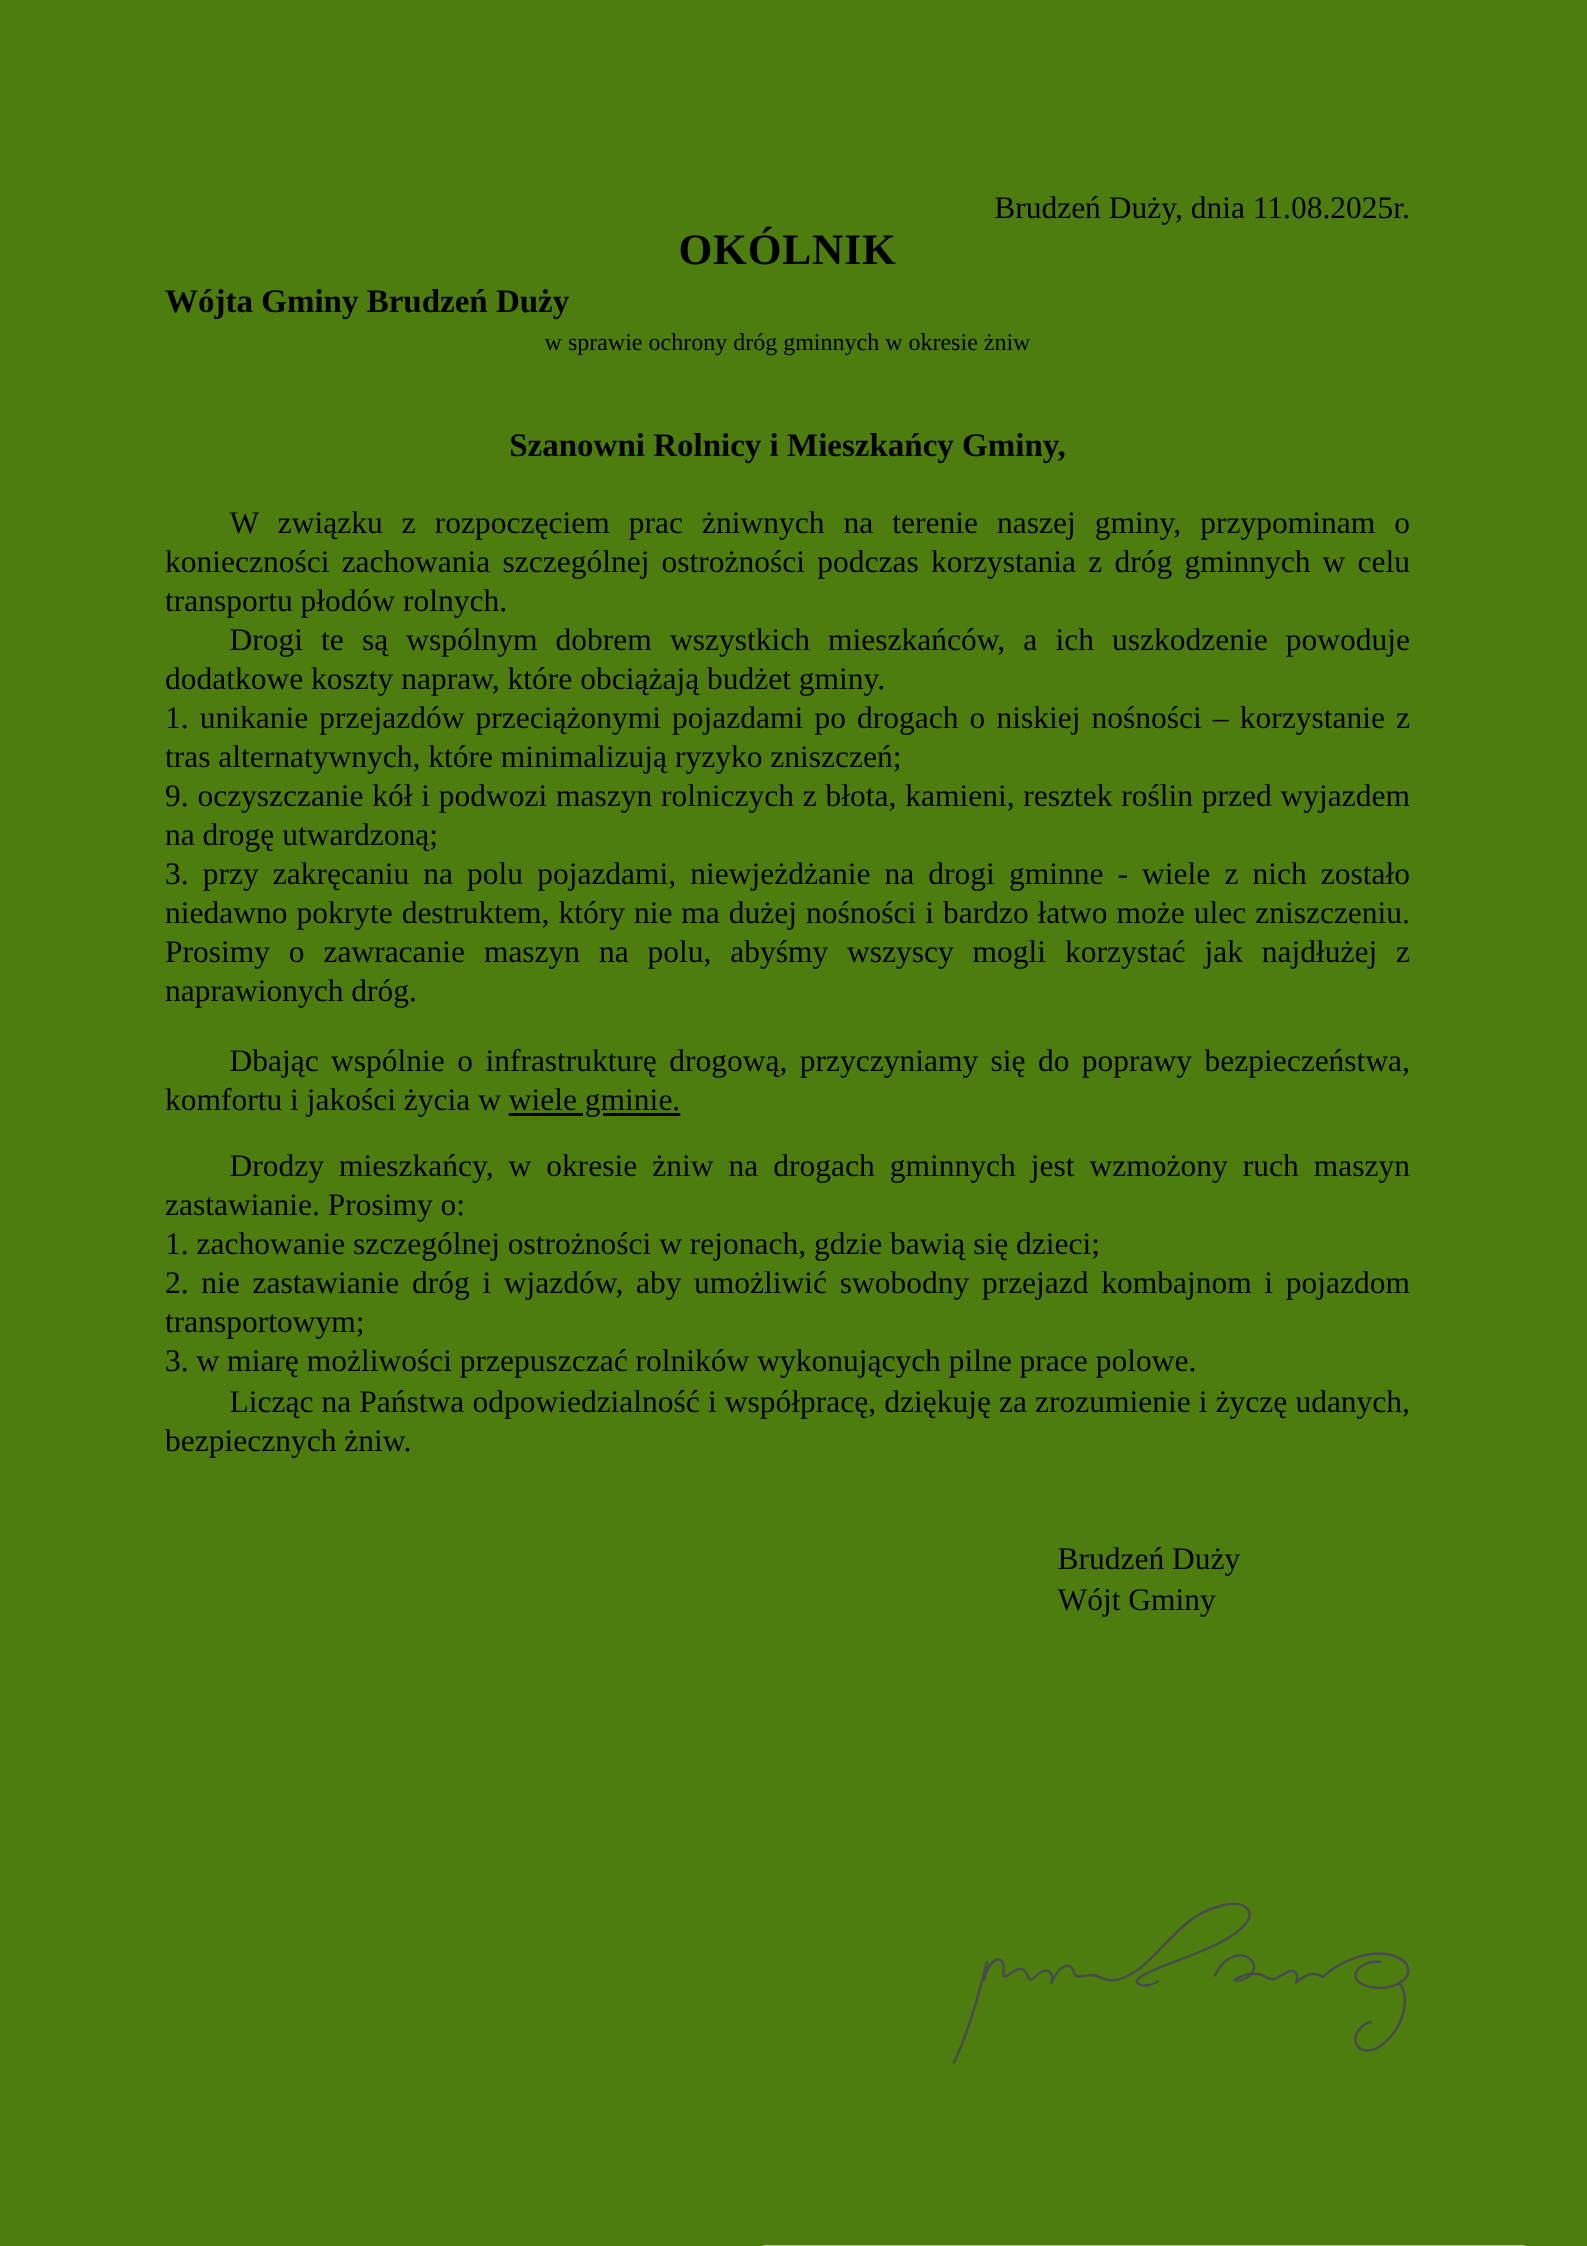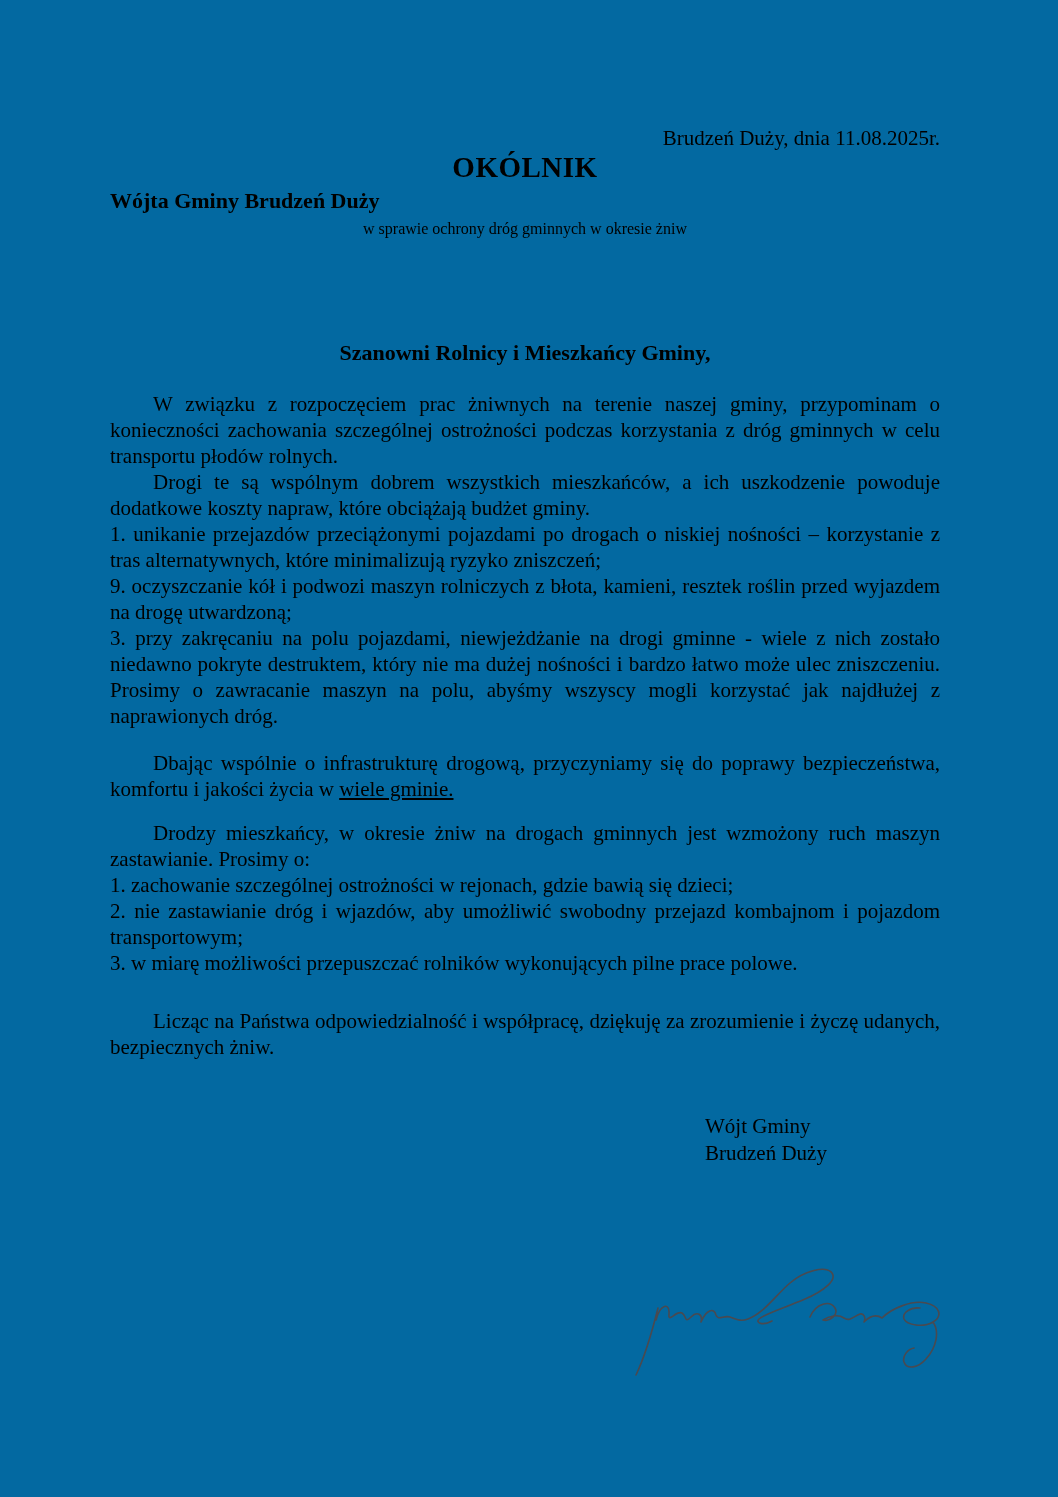--- a/index.html
+++ b/index.html
@@ -4,21 +4,21 @@
 <style>
   html, body {
     margin: 0;
     padding: 0;
     background: #ffffff;
   }
   .page {
     position: relative;
     width: 1058px;
     height: 1497px;
-    background: #0369a1;
+    background: #4d7c0f;
     color: #000000;
     font-family: "Liberation Serif", "DejaVu Serif", serif;
     overflow: hidden;
   }
   .content {
     position: absolute;
     left: 110px;
     top: 0;
     width: 830px;
     padding-top: 125px;
@@ -41,21 +41,21 @@
     font-weight: bold;
     font-size: 22px;
     line-height: 28px;
   }
   .doc-subject {
     text-align: center;
     font-size: 16px;
     line-height: 28px;
   }
   .salutation {
-    margin-top: 96px;
+    margin-top: 40px;
     text-align: center;
     font-weight: bold;
     font-size: 22px;
     line-height: 28px;
   }
   .para {
     text-align: justify;
     text-indent: 43px;
   }
   .p-intro   { margin-top: 24px; }
@@ -63,21 +63,21 @@
     text-align: justify;
     text-align-last: justify;
     text-indent: 43px;
     text-decoration: underline;
   }
   .rule-item, .request-item {
     text-align: justify;
   }
   .p-infra     { margin-top: 21px; }
   .p-residents { margin-top: 18px; }
-  .closing     { margin-top: 32px; }
+  .closing     { margin-top: 1px; }
   .underlined  { text-decoration: underline; }
   .sig-block {
     margin-top: 53px;
     margin-left: 595px;
     line-height: 27px;
   }
   .handwritten {
     position: absolute;
     left: 612px;
     top: 1258px;
@@ -119,22 +119,22 @@
 
     <div class="para p-residents">Drodzy mieszkańcy, w okresie żniw na drogach gminnych jest wzmożony ruch maszyn zastawianie. Prosimy o:</div>
 
     <div class="request-item">1. zachowanie szczególnej ostrożności w rejonach, gdzie bawią się dzieci;</div>
     <div class="request-item">2. nie zastawianie dróg i wjazdów, aby umożliwić swobodny przejazd kombajnom i pojazdom transportowym;</div>
     <div class="request-item">3. w miarę możliwości przepuszczać rolników wykonujących pilne prace polowe.</div>
 
     <div class="para closing">Licząc na Państwa odpowiedzialność i współpracę, dziękuję za zrozumienie i życzę udanych, bezpiecznych żniw.</div>
 
     <div class="sig-block">
+      <div>Brudzeń Duży</div>
       <div>Wójt Gminy</div>
-      <div>Brudzeń Duży</div>
     </div>
 
   </div>
 
   <svg class="handwritten" viewBox="0 0 340 120" xmlns="http://www.w3.org/2000/svg" aria-hidden="true">
     <path d="M46,50 C42,66 35,94 24,117
              M44,62 C48,46 58,44 57,56 C56,66 64,52 70,55 C75,58 72,66 79,59 C85,53 91,56 89,64 C94,52 102,49 104,57 C106,63 112,57 118,59 C124,61 128,64 136,61
              M136,61 C152,55 163,38 178,25 C192,13 214,7 220,15 C225,22 212,33 193,41 C175,49 152,56 147,61 C143,65 151,68 160,63
              M198,59 C204,45 218,42 223,50 C227,57 217,64 211,62 C217,58 226,56 232,60 C238,64 242,58 248,56 C252,55 254,60 252,64 C258,58 264,56 270,60
              M270,60 C280,50 300,42 314,45 C328,48 331,58 321,64 C311,70 295,67 292,61 C290,55 298,49 308,50

